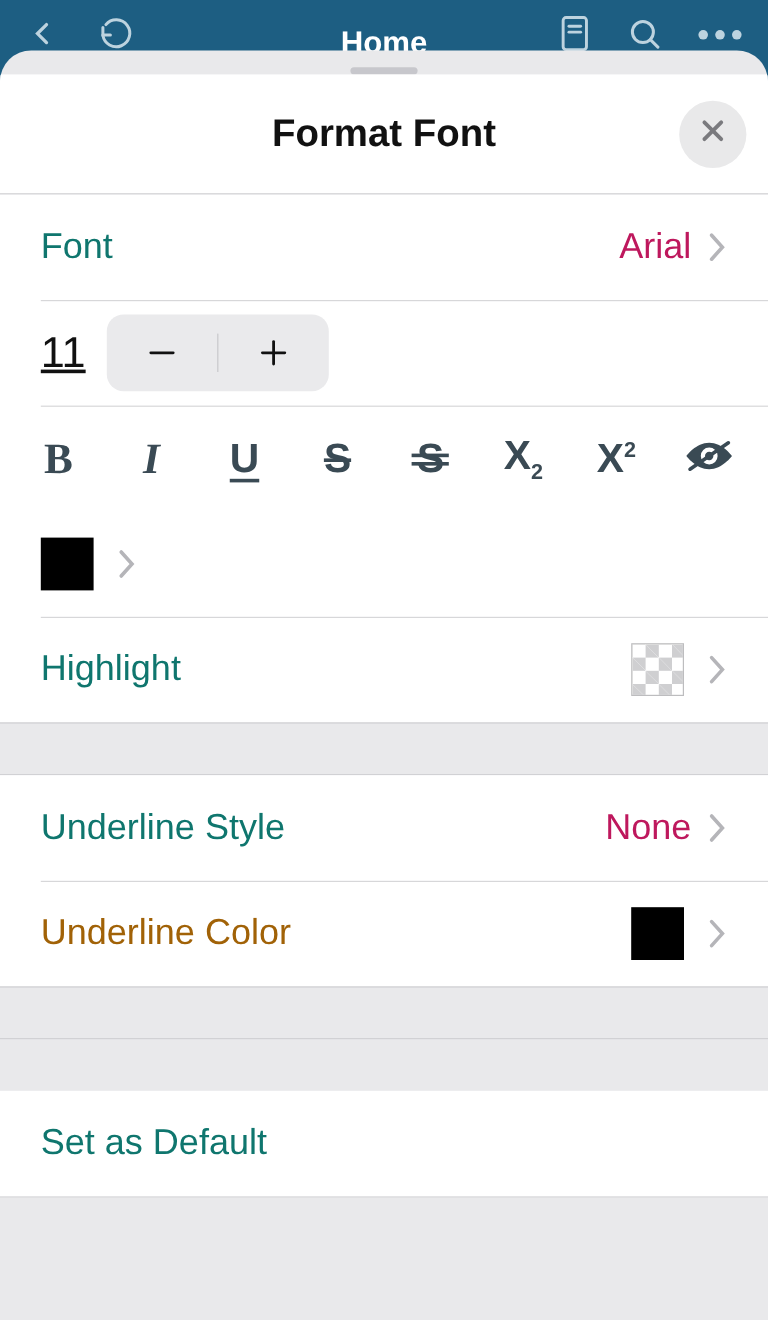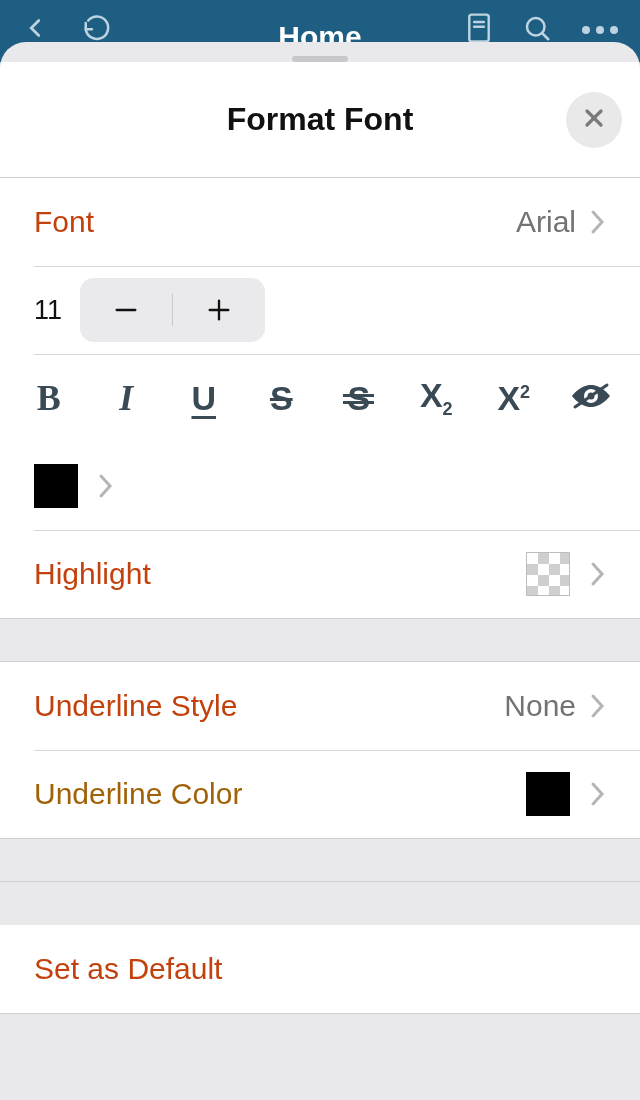--- a/index.html
+++ b/index.html
@@ -11,39 +11,39 @@
       position:relative;
     }
     
     .bg-bar {
       position:absolute; top:0; left:0; width:640px; height:60px;
       background:#1d5e82;
       display:flex; align-items:center; justify-content:space-between;
       padding:0 20px;
     }
     .bg-bar svg { opacity:0.9; }
-    .bg-center { color:#ffffff; font-size:30px; font-weight:700; position:absolute; left:50%; top:20px; transform:translateX(-50%); }
+    .bg-center { color:#ffffff; font-size:26px; font-weight:700; position:absolute; left:50%; top:20px; transform:translateX(-50%); }
     .bg-right-icons { display:flex; gap:28px; align-items:center; }
 
     .sheet {
       position:absolute;
       top:42px; left:0; width:640px; height:1058px;
       background:#e9e9eb;
       border-top-left-radius:26px;
       border-top-right-radius:26px;
       overflow:hidden;
     }
     .grabber {
       width:56px; height:6px;
       background:#c7c7cc;
       border-radius:3px;
       margin:14px auto 0 auto;
     }
     .sheet-header {
-      height:116px;
+      height:100px;
       background:#ffffff;
       position:relative;
       display:flex; align-items:center; justify-content:center;
       border-bottom:1px solid #d1d1d4;
     }
     .sheet-title {
       font-size:32px;
       font-weight:700;
       color:#111;
       text-align:center;
@@ -70,38 +70,39 @@
     }
     .row + .row::before {
       
       content:"";
       position:absolute;
       top:0; left:34px; right:0; height:1px;
       background:#d7d7d9;
     }
     .row-label {
       font-size:30px;
-      color:#c2410c;
+      color:#0f766e;
       flex:1;
     }
     .row-label.dim { color:#a16207; }
     .row-value {
       font-size:30px;
-      color:#737373;
+      color:#be185d;
       margin-right:14px;
     }
     .chevron {
       width:16px; height:26px;
     }
     .chevron svg { display:block; }
 
     .text-size-value {
-      font-size:27px;
+      font-size:36px;
       color:#111;
       margin-right:18px;
+      text-decoration:underline;
     }
     .stepper {
       display:flex;
       align-items:center;
       background:#eaeaec;
       border-radius:14px;
       height:64px;
       overflow:hidden;
     }
     .stepper-btn {

